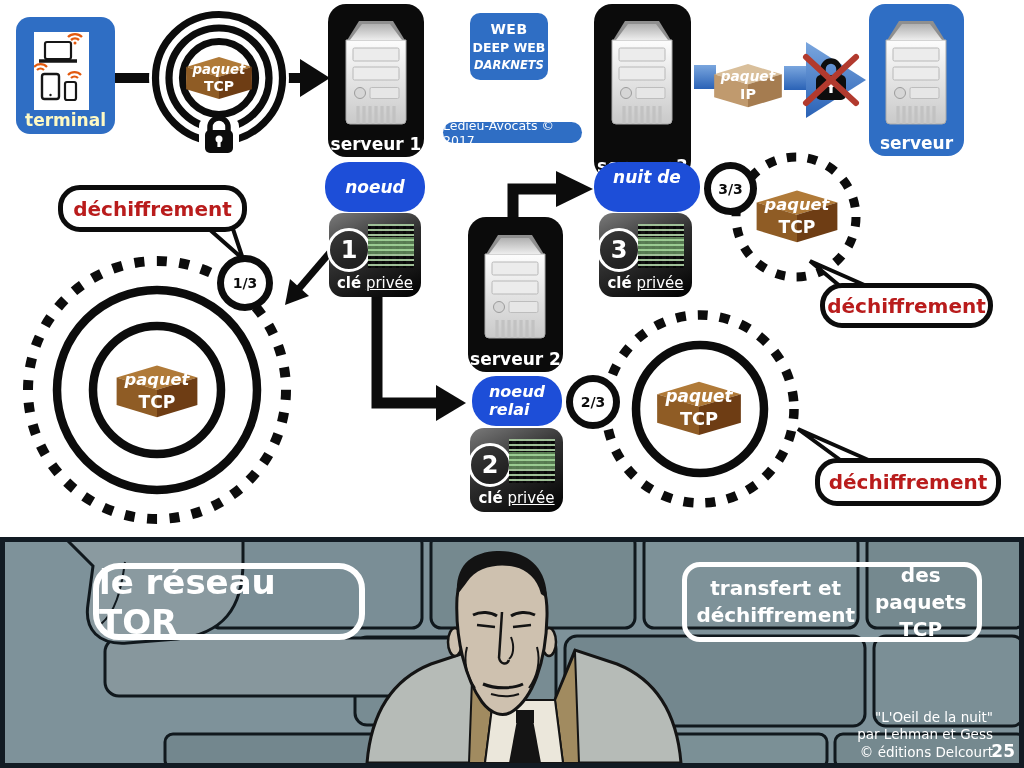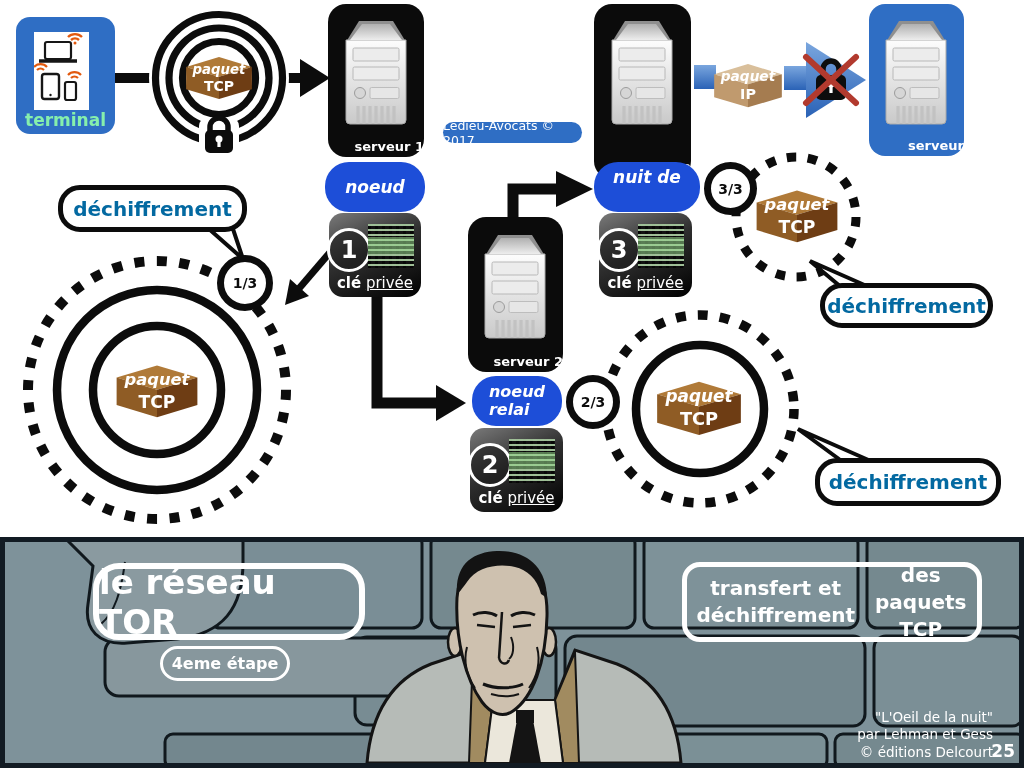--- a/index.html
+++ b/index.html
@@ -3,53 +3,53 @@
 <meta charset="utf-8">
 <style>
   html,body{margin:0;padding:0;background:#888;}
   .stage{position:relative;width:1024px;height:768px;background:#fff;overflow:hidden;
          font-family:"DejaVu Sans","Liberation Sans",sans-serif;}
   .abs{position:absolute;}
   svg{display:block;}
   
   .blackbox{background:#0b0b0b;border-radius:18px;}
   .bluebox{background:#2f6ec4;border-radius:16px;}
-  .srv-label{position:absolute;left:0;right:0;bottom:3px;text-align:right;
-             color:#fff;font-weight:bold;font-size:13px;}
+  .srv-label{position:absolute;left:0;right:0;bottom:3px;text-align:center;
+             color:#fff;font-weight:bold;font-size:17px;}
   .pill{background:#1d4ed8;border-radius:24px;color:#fff;font-weight:bold;font-size:17px;
         display:flex;align-items:center;justify-content:center;text-align:left;font-style:italic;}
   .pill.top{align-items:flex-start;padding-top:5px;box-sizing:border-box;}
   .keybox{border-radius:14px;background:linear-gradient(155deg,#7a7a7a 0%,#2f2f2f 45%,#000 100%);}
   .key-num{position:absolute;left:-2px;top:15px;width:44px;height:44px;border:3px solid #fff;
            border-radius:50%;background:rgba(25,25,25,.55);color:#fff;font-weight:bold;font-size:24px;
            display:flex;align-items:center;justify-content:center;box-sizing:border-box;}
   .code-thumb{position:absolute;left:39px;top:11px;width:46px;height:44px;background-color:#101010;
      background-image:
        linear-gradient(180deg,rgba(0,0,0,0) 30%,rgba(150,215,140,.55) 30%,rgba(150,215,140,.55) 68%,rgba(0,0,0,0) 68%),
        repeating-linear-gradient(180deg,rgba(195,235,185,.8) 0 2px,rgba(0,0,0,0) 2px 5px),
        repeating-linear-gradient(90deg,rgba(0,0,0,.6) 0 3px,rgba(0,0,0,0) 3px 7px);}
   .key-label{position:absolute;left:0;right:0;bottom:5px;text-align:center;color:#fff;font-size:15px;}
   .key-label .b{font-weight:bold;}
   .key-label .u{text-decoration:underline;}
   .stepcircle{background:#fff;border:7px solid #0c0c0c;border-radius:50%;box-sizing:border-box;
               display:flex;align-items:center;justify-content:center;font-weight:bold;font-size:14px;color:#0c0c0c;}
   .bubble{background:#fff;border:5px solid #0c0c0c;border-radius:22px;box-sizing:border-box;
-          display:flex;align-items:center;justify-content:center;font-size:20px;font-weight:600;color:#0369a1;}
+          display:flex;align-items:center;justify-content:center;font-size:20px;font-weight:600;color:#b91c1c;}
   .bluebar{background:linear-gradient(180deg,#7aa6de,#2a62b6);}
   
   .webbox{background:#2f6ec4;border-radius:10px;color:#fff;text-align:center;padding-top:8px;box-sizing:border-box;}
   .webbox .l1{font-weight:bold;font-size:14px;letter-spacing:.5px;}
   .webbox .l2{font-weight:600;font-size:12.5px;margin-top:3px;}
   .webbox .l3{font-style:italic;font-weight:600;font-size:11.5px;margin-top:3px;}
   .creditpill{background:#2f6ec4;border-radius:11px;color:#fff;font-size:12.5px;
               display:flex;align-items:center;justify-content:center;margin-top:36px;}
   
   .terminal{background:#2f6ec4;border-radius:14px;}
   .terminal .panel{position:absolute;left:18px;top:15px;width:55px;height:78px;background:#fff;}
-  .terminal .tlabel{position:absolute;left:0;right:0;bottom:4px;text-align:center;color:#86efac;
+  .terminal .tlabel{position:absolute;left:0;right:0;bottom:4px;text-align:center;color:#fef9c3;
                     font-weight:bold;font-size:17px;}
   
   .strip{position:absolute;left:0;top:537px;width:1024px;height:231px;box-sizing:border-box;
          border:5px solid #121b23;background:#7e929a;}
   .strip .titlebox{position:absolute;left:88px;top:21px;width:272px;height:77px;border:6px solid #fff;
      border-radius:26px;box-sizing:border-box;display:flex;align-items:center;justify-content:center;
      color:#fff;font-weight:bold;font-size:34px;}
   .strip .badge{position:absolute;left:155px;top:104px;width:130px;height:35px;border:3px solid #fff;
      border-radius:20px;box-sizing:border-box;display:flex;align-items:center;justify-content:center;
      color:#fff;font-weight:600;font-size:16px;}
@@ -182,20 +182,25 @@
   </div>
   <div class="abs keybox" style="left:329px;top:213px;width:92px;height:84px;z-index:4">
     <div class="key-num">1</div>
     <div class="code-thumb"></div>
     <div class="key-label">
       <span class="b">clé</span>
       <span class="u">privée</span>
     </div>
   </div>
 
+  <div class="abs webbox" style="left:470px;top:13px;width:78px;height:67px;z-index:4">
+    <div class="l1">WEB</div>
+    <div class="l2">DEEP WEB</div>
+    <div class="l3">DARKNETS</div>
+  </div>
   <div class="abs creditpill" style="left:443px;top:86px;width:139px;height:21px;z-index:4">
     <span>Ledieu-Avocats © 2017</span>
   </div>
 
   <div class="abs blackbox" style="left:594px;top:4px;width:97px;height:175px;z-index:4">
     <svg class="abs" style="left:12px;top:8px" width="72" height="118" viewBox="0 0 72 118">
         <use href="#tower"></use>
       </svg>
     <div class="srv-label">serveur 3</div>
   </div>
@@ -345,23 +350,20 @@
           <path d="M478,142 C490,147 508,147 518,142" stroke-width="3"></path>
           <path d="M486,152 C496,155 506,155 514,152" stroke-width="2"></path>
           <path d="M462,105 C458,120 462,135 470,146" stroke-width="2"></path>
           <path d="M532,105 C536,120 532,135 524,146" stroke-width="2"></path>
         </g>
       </g>
     </svg>
     <div class="titlebox">
       <span>le réseau TOR</span>
     </div>
-    <div class="badge">
-      <span>4eme étape</span>
-    </div>
     <div class="caption">
       <span>transfert et déchiffrement</span>
       <span>des paquets TCP</span>
     </div>
     <div class="credits">
       <div>"L'Oeil de la nuit"</div>
       <div>par Lehman et Gess</div>
       <div>©  éditions Delcourt</div>
     </div>
     <div class="pageno">25</div>

